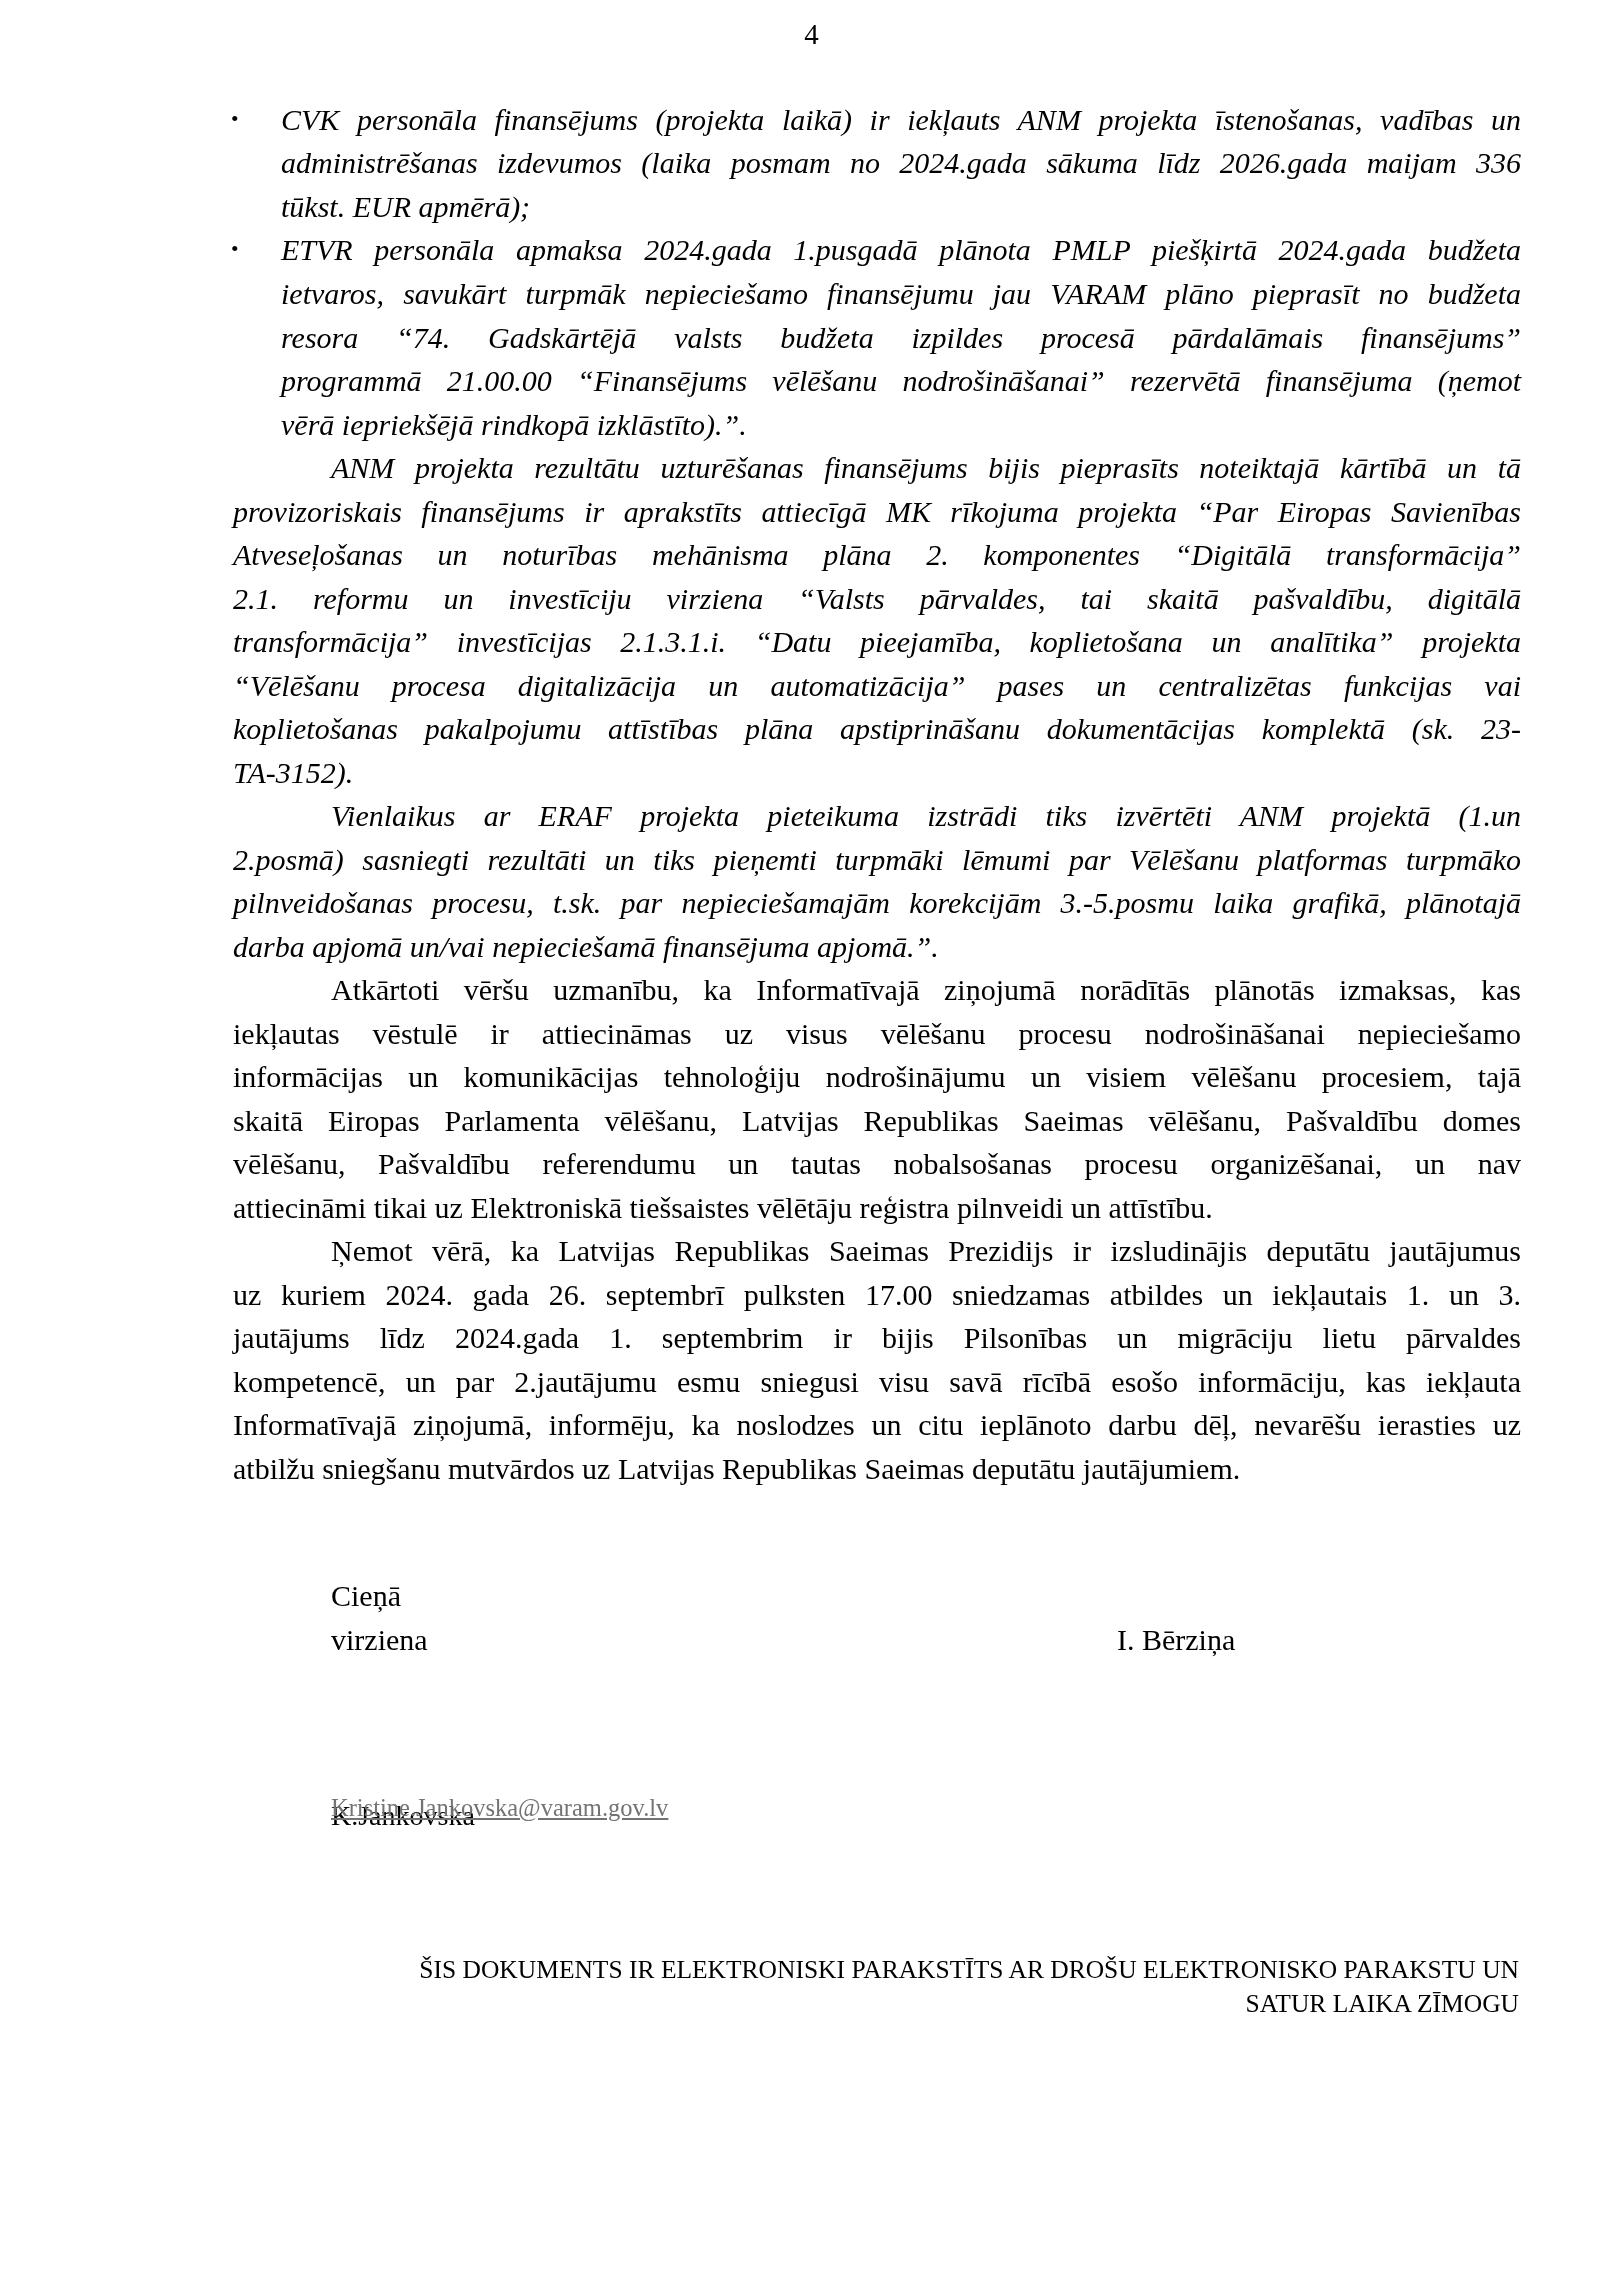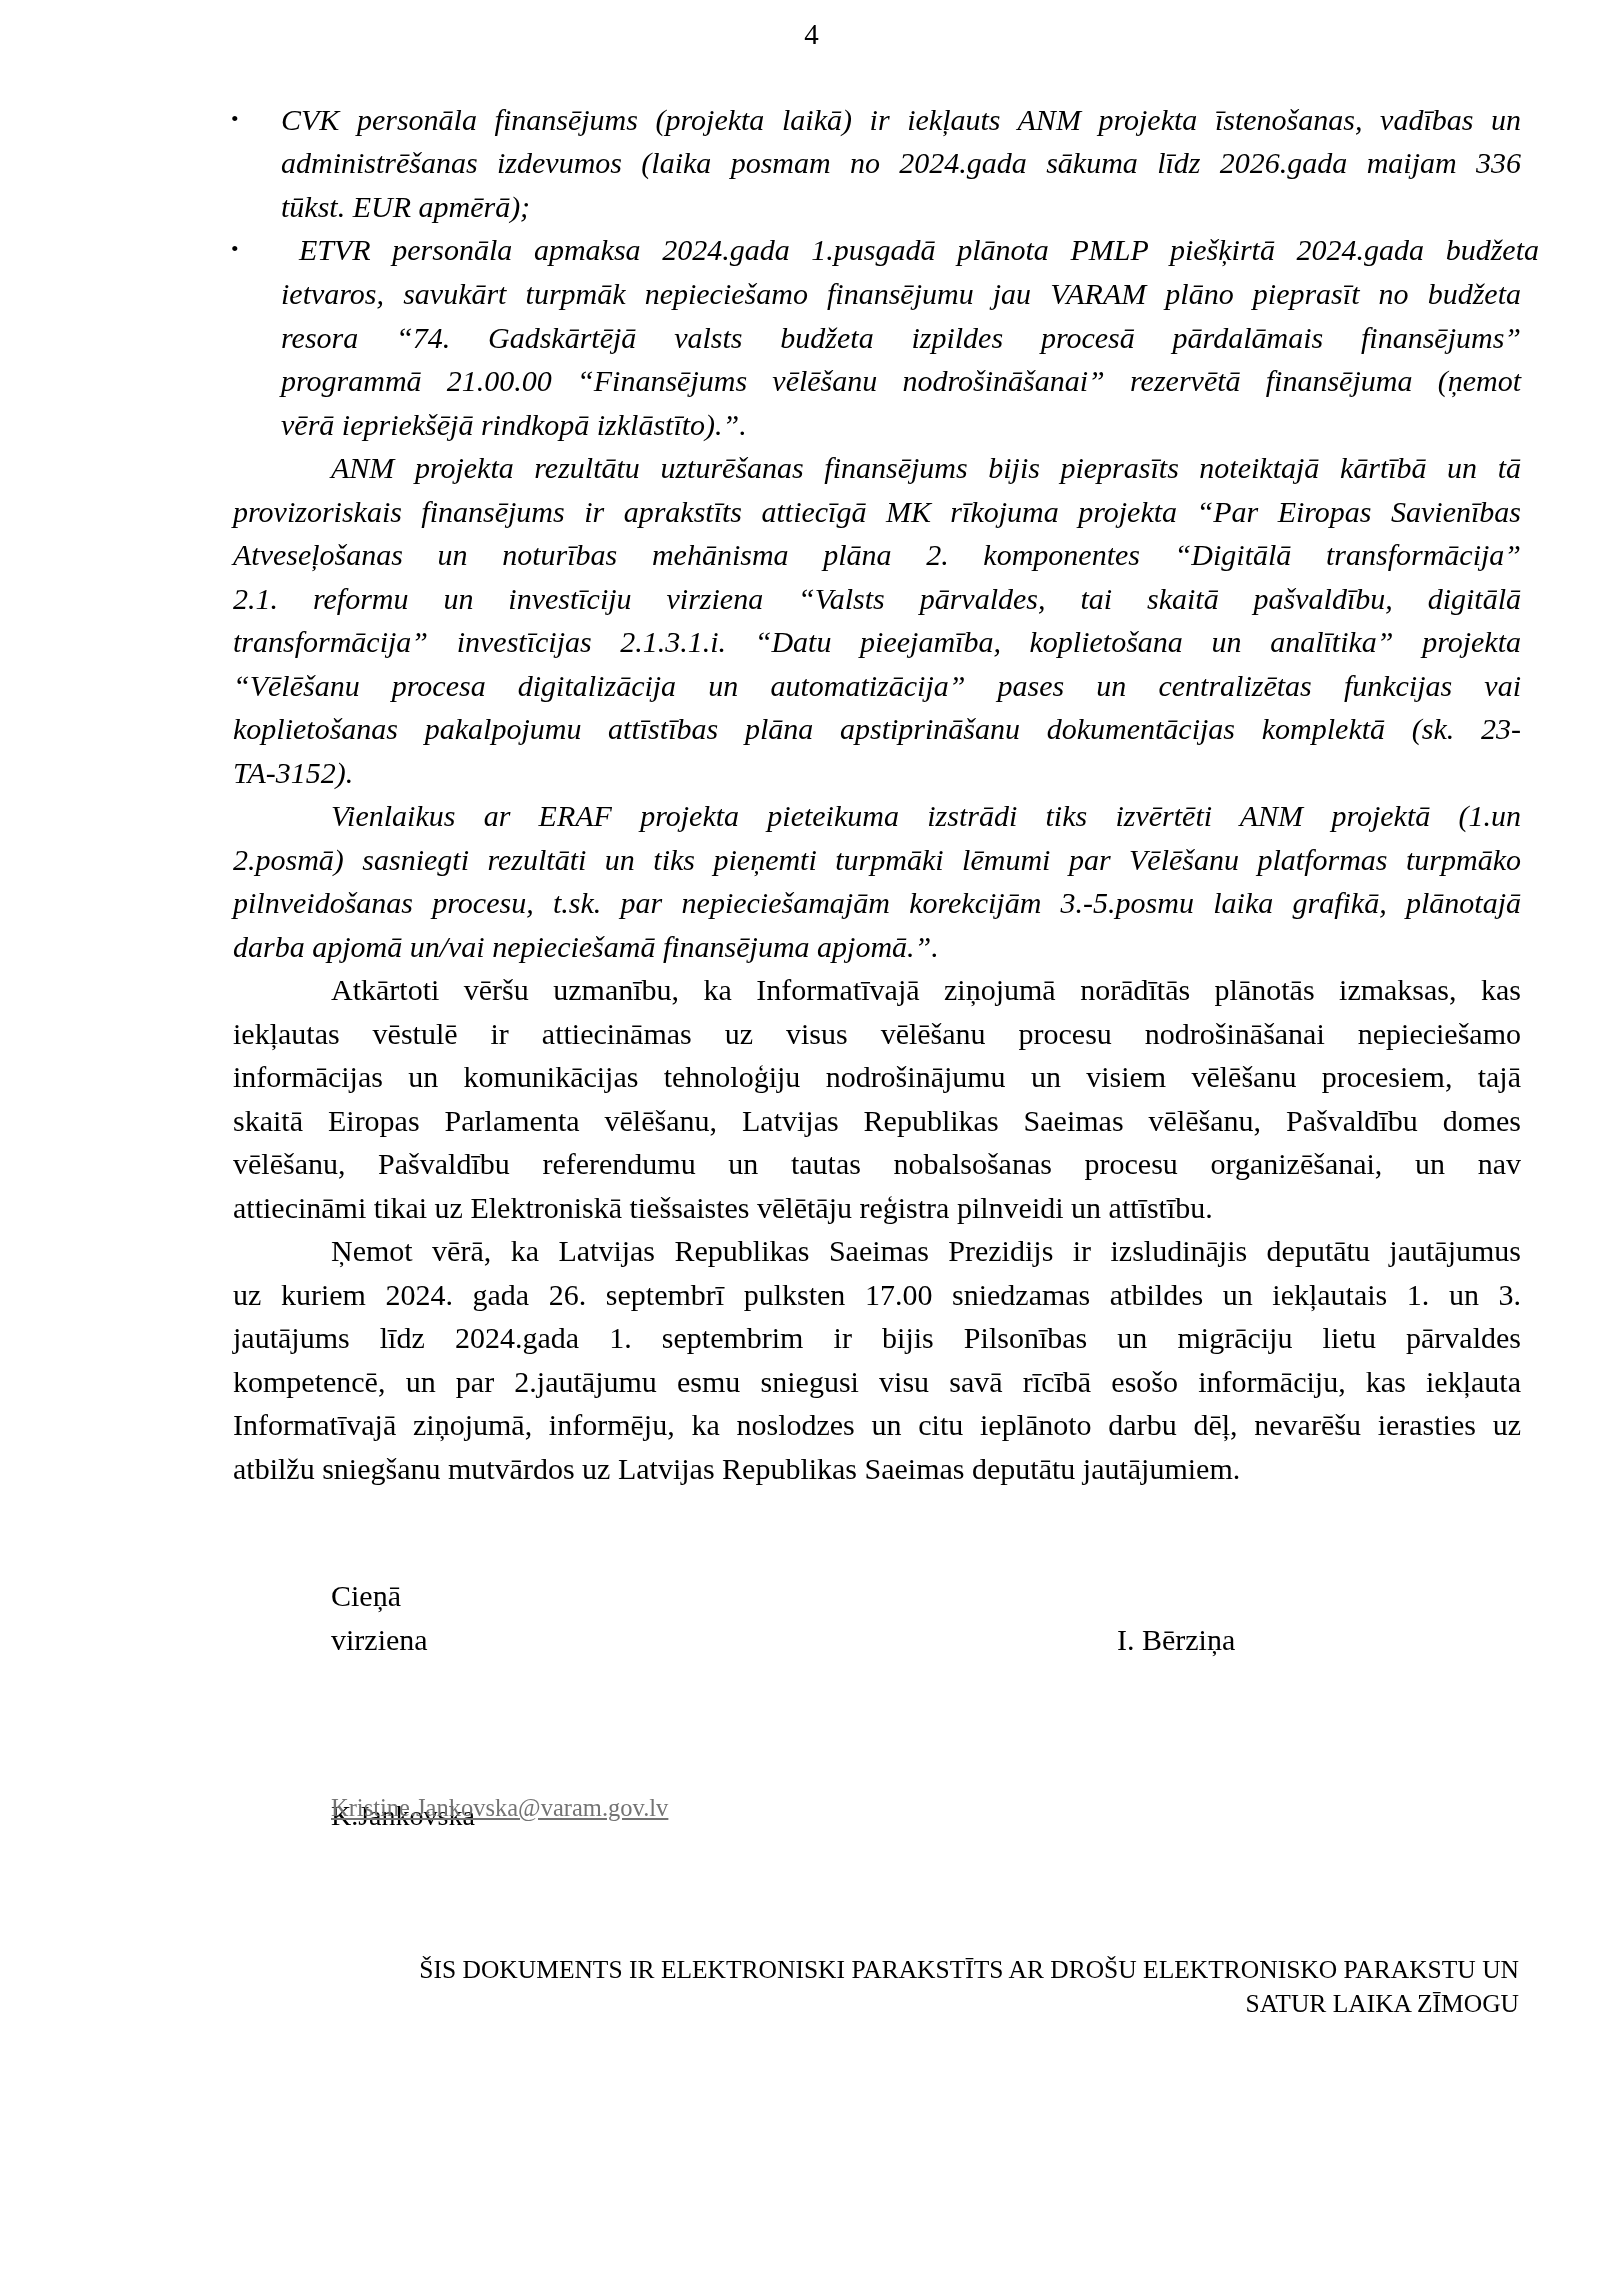--- a/index.html
+++ b/index.html
@@ -19,21 +19,21 @@
 
 <div class="page">
   <div class="pagenum">4</div>
 
   <div id="body-text">
       <div class="bullet" style="left: 231px; top: 102px;">•</div>
       <div class="line it just" style="left: 281px; top: 102px; width: 1240px;">CVK personāla finansējums (projekta laikā) ir iekļauts ANM projekta īstenošanas, vadības un</div>
       <div class="line it just" style="left: 281px; top: 145px; width: 1240px;">administrēšanas izdevumos (laika posmam no 2024.gada sākuma līdz 2026.gada maijam  336</div>
       <div class="line it" style="left: 281px; top: 189px;">tūkst. EUR apmērā);</div>
       <div class="bullet" style="left: 231px; top: 232px;">•</div>
-      <div class="line it just" style="left: 281px; top: 232px; width: 1240px; margin-left: 18px;">ETVR personāla apmaksa 2024.gada 1.pusgadā plānota PMLP piešķirtā 2024.gada budžeta</div>
+      <div class="line it just" style="left: 281px; top: 232px; width: 1240px;">ETVR personāla apmaksa 2024.gada 1.pusgadā plānota PMLP piešķirtā 2024.gada budžeta</div>
       <div class="line it just" style="left: 281px; top: 276px; width: 1240px;">ietvaros, savukārt turpmāk nepieciešamo finansējumu jau VARAM plāno pieprasīt no budžeta</div>
       <div class="line it just" style="left: 281px; top: 320px; width: 1240px;">resora “74. Gadskārtējā valsts budžeta izpildes procesā pārdalāmais finansējums”</div>
       <div class="line it just" style="left: 281px; top: 363px; width: 1240px;">programmā 21.00.00 “Finansējums vēlēšanu nodrošināšanai” rezervētā finansējuma (ņemot</div>
       <div class="line it" style="left: 281px; top: 407px;">vērā iepriekšējā rindkopā izklāstīto).”.</div>
       <div class="line it just" style="left: 331px; top: 450px; width: 1190px;">ANM projekta rezultātu uzturēšanas finansējums bijis pieprasīts noteiktajā kārtībā un tā</div>
       <div class="line it just" style="left: 233px; top: 494px; width: 1288px;">provizoriskais finansējums ir aprakstīts attiecīgā MK rīkojuma projekta  “Par Eiropas Savienības</div>
       <div class="line it just" style="left: 233px; top: 537px; width: 1288px;">Atveseļošanas un noturības mehānisma plāna 2. komponentes “Digitālā transformācija”</div>
       <div class="line it just" style="left: 233px; top: 581px; width: 1288px;">2.1. reformu un investīciju virziena “Valsts pārvaldes, tai skaitā pašvaldību, digitālā</div>
       <div class="line it just" style="left: 233px; top: 624px; width: 1288px;">transformācija” investīcijas 2.1.3.1.i. “Datu pieejamība, koplietošana un analītika” projekta</div>
       <div class="line it just" style="left: 233px; top: 668px; width: 1288px;">“Vēlēšanu procesa digitalizācija un automatizācija” pases un centralizētas funkcijas vai</div>

